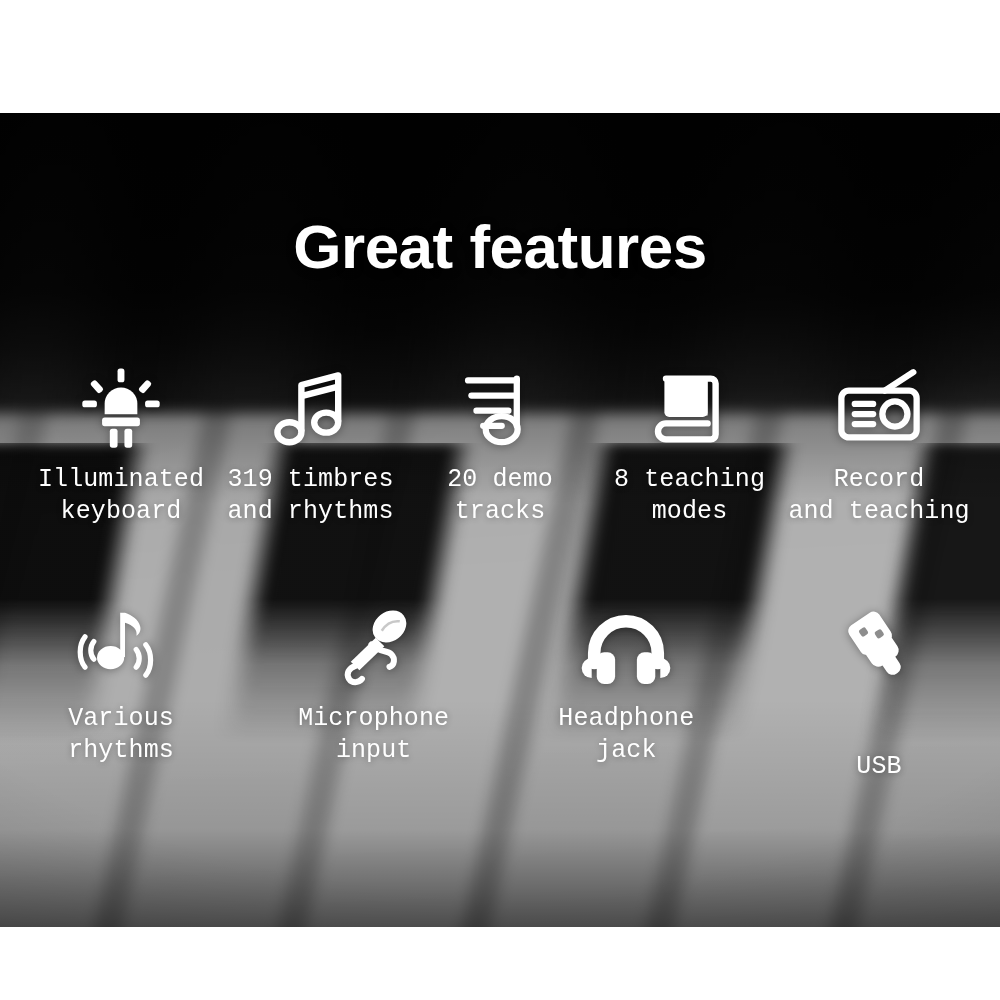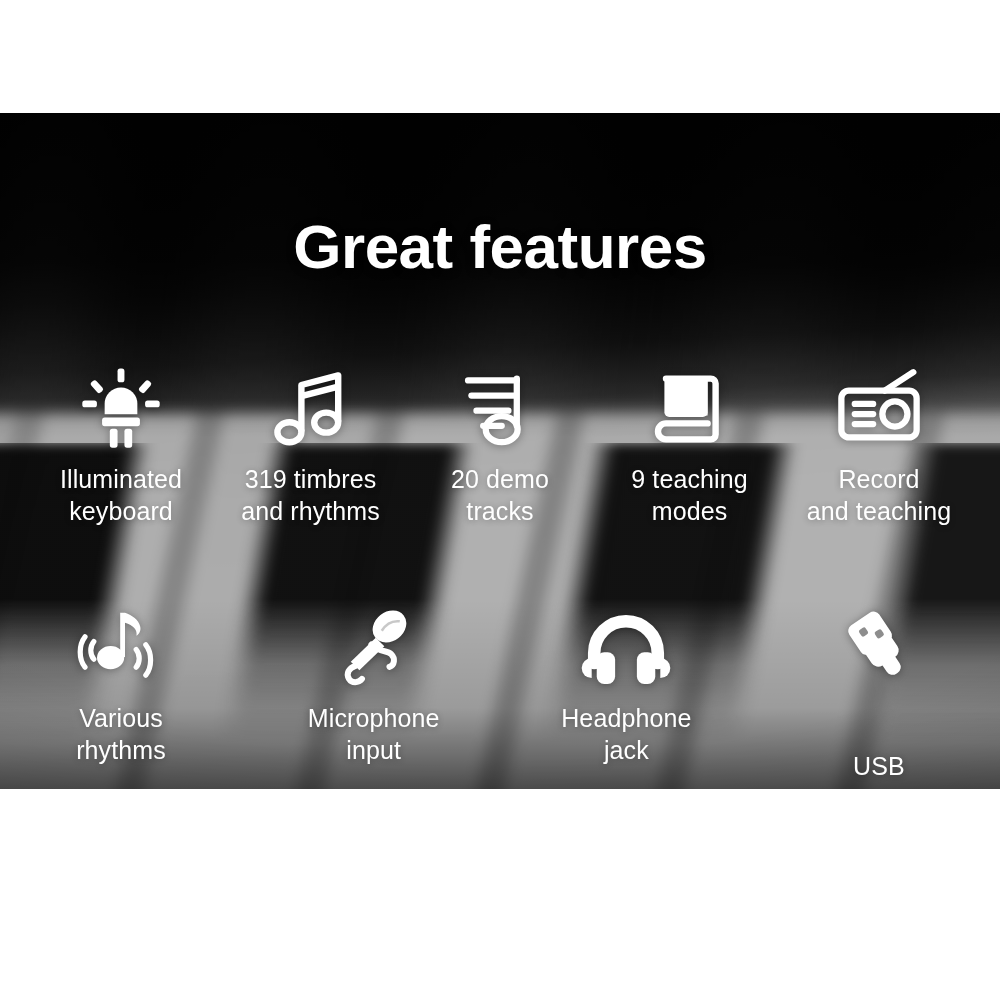--- a/index.html
+++ b/index.html
@@ -19,21 +19,21 @@
     height: 1000px;
     background: #ffffff;
   }
 
   
   #banner {
     position: absolute;
     left: 0;
     top: 113px;
     width: 1000px;
-    height: 676px;
+    height: 814px;
     overflow: hidden;
     background: #0f766e;
   }
 
   
   .bg-base {
     position: absolute;
     inset: -60px;
     background:
       linear-gradient(177deg,
@@ -154,20 +154,21 @@
   }
   #row-1 { top: 253px; }
   #row-2 { top: 492px; }
 
   .feature {
     width: 186px;
     display: flex;
     flex-direction: column;
     align-items: center;
     text-align: center;
+    font-family: Liberation Mono, monospace;
   }
 
   .feature-icon {
     height: 86px;
     display: flex;
     align-items: flex-end;
     justify-content: center;
     margin-bottom: 12px;
   }
   .feature-icon svg {
@@ -252,21 +253,21 @@
         </div>
 
         <div class="feature">
           <div class="feature-icon">
             <svg width="80" height="86" viewBox="0 0 100 100" aria-hidden="true">
               <path d="M20 12h56a6 6 0 0 1 6 6v64a6 6 0 0 1-6 6H20a10 10 0 0 1 0-20h52" fill="none" stroke="#fff" stroke-width="8" stroke-linejoin="round" stroke-linecap="round"></path>
               <path d="M26 14h46v44H26z" fill="#fff"></path>
               <rect x="18" y="10" width="54" height="50" rx="6" fill="#fff"></rect>
             </svg>
           </div>
-          <div class="feature-label">9 teaching
+          <div class="feature-label">8 teaching
 modes</div>
         </div>
 
         <div class="feature">
           <div class="feature-icon">
             <svg width="92" height="86" viewBox="0 0 110 100" fill="none" stroke="#fff" stroke-width="7.5" stroke-linecap="round" aria-hidden="true">
               <path d="M62 28L96 6"></path>
               <rect x="10" y="28" width="90" height="56" rx="9"></rect>
               <circle cx="74" cy="56" r="15"></circle>
               <path d="M26 44h22"></path>

